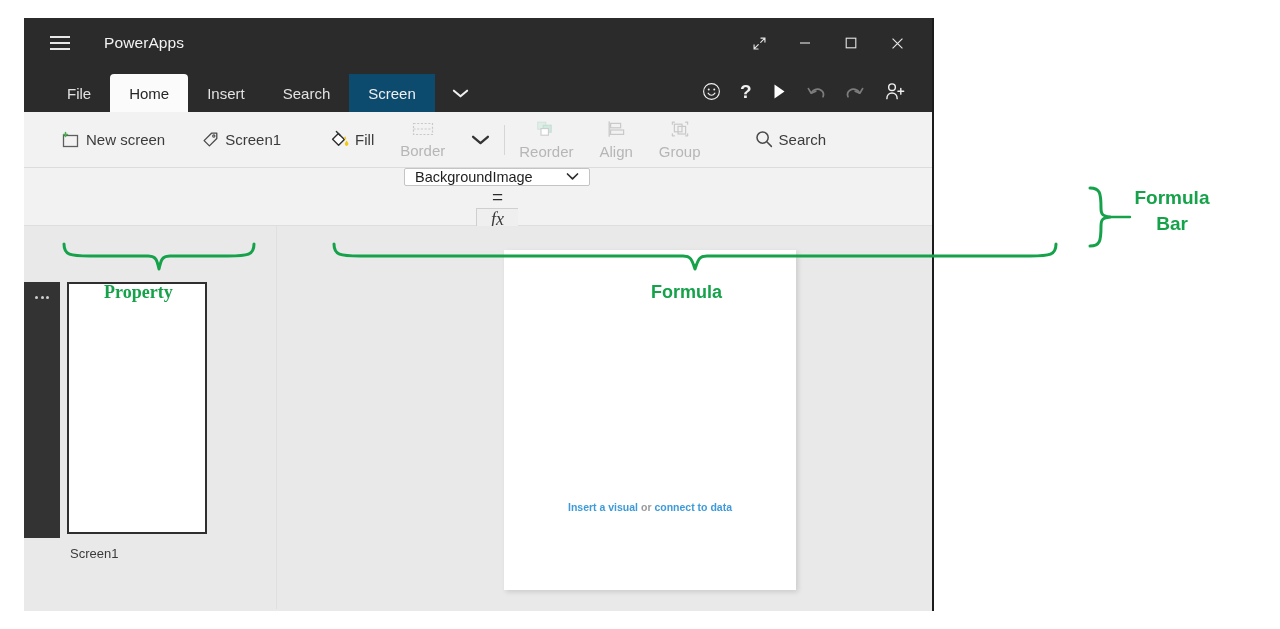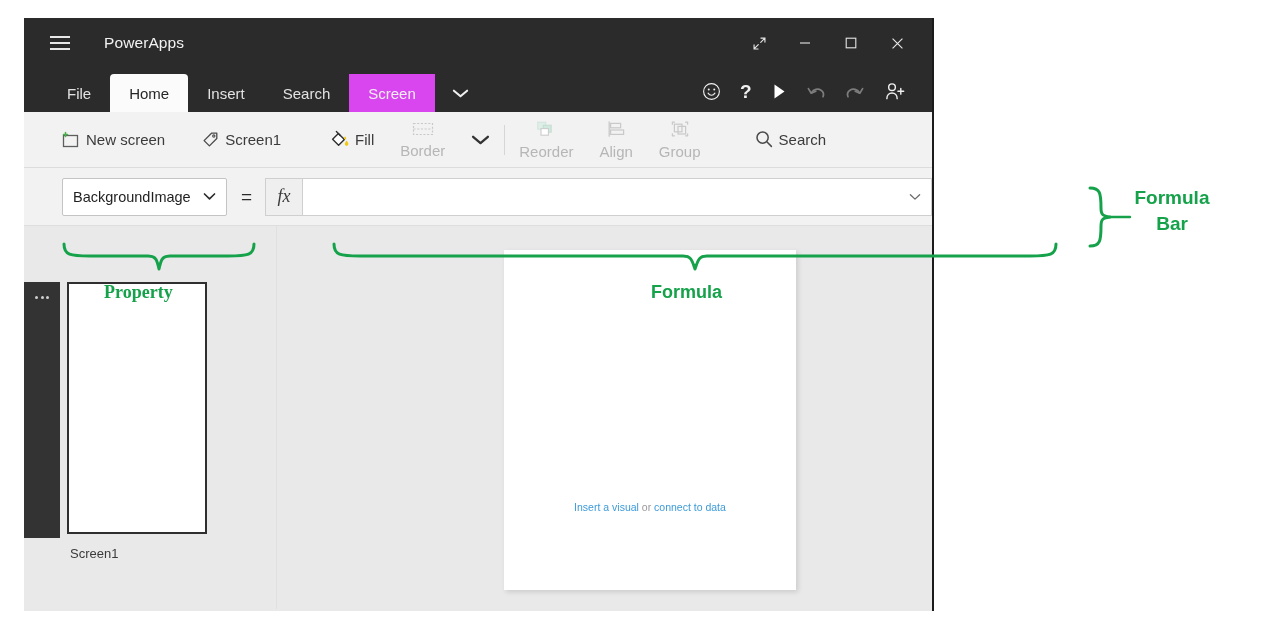--- a/index.html
+++ b/index.html
@@ -94,21 +94,21 @@
     font-size: 15px;
     cursor: pointer;
     white-space: nowrap;
   }
   .tab.active {
     background: #fbfbfb;
     color: #262626;
     border-radius: 4px 4px 0 0;
   }
   .tab.highlight {
-    background: #d946ef;
+    background: #0c4a6e;
     color: #f0f0f0;
   }
   .tab.chevron { padding: 0 17px; font-size: 13px; }
   .ribbon-actions {
     position: absolute;
     left: 678px;
     bottom: 4px;
     display: flex;
     align-items: center;
     gap: 19px;
@@ -158,20 +158,21 @@
 
   
   #formula-bar {
     height: 58px;
     background: #f2f2f2;
     display: flex;
     align-items: center;
     padding-left: 38px;
     box-sizing: border-box;
     border-bottom: 1px solid #dedede;
+    flex-direction: column;
   }
   #property-select {
     width: 186px;
     height: 38px;
     background: #ffffff;
     border: 1px solid #c4c4c4;
     border-radius: 2px;
     display: flex;
     align-items: center;
     padding: 0 10px;
@@ -276,20 +277,21 @@
   #thumb-label {
     position: absolute;
     left: 46px;
     top: 320px;
     font-size: 13px;
     color: #3a3a3a;
   }
   #canvas-area {
     flex: 1;
     position: relative;
+    font-weight: bold;
   }
   #canvas-screen {
     position: absolute;
     left: 227px;
     top: 24px;
     width: 292px;
     height: 340px;
     background: #ffffff;
     box-shadow: 2px 2px 5px rgba(0,0,0,.13);
   }

